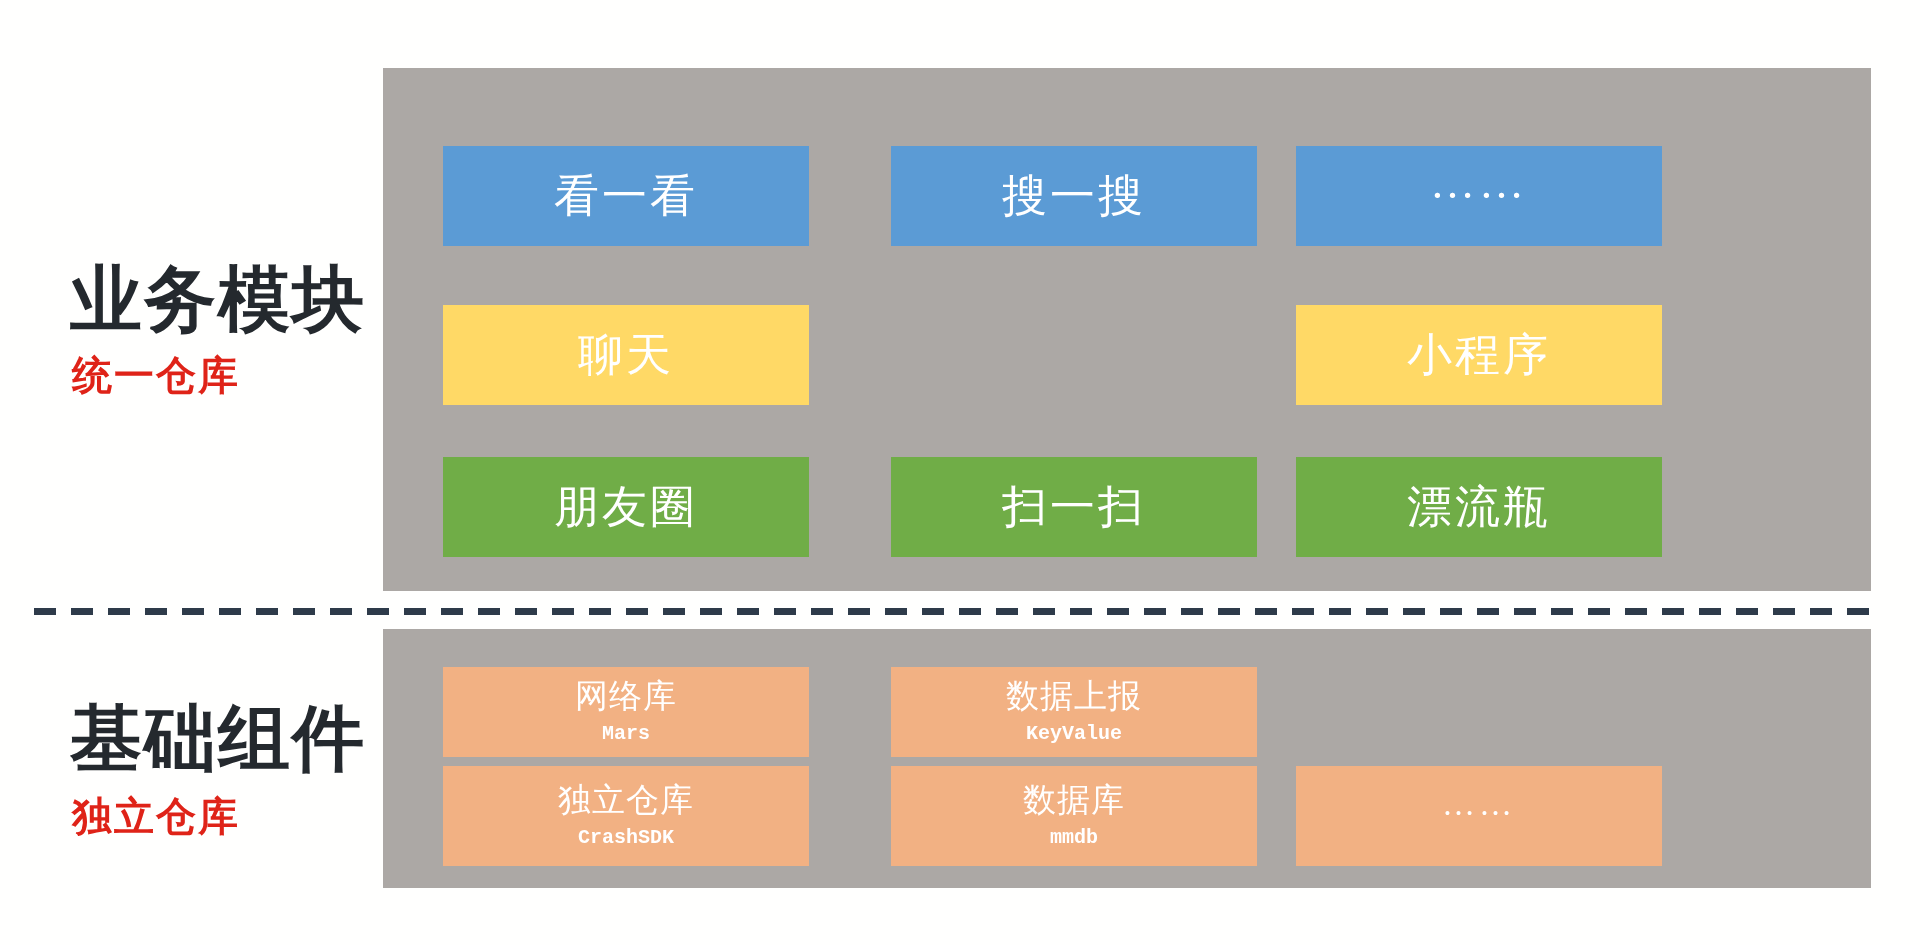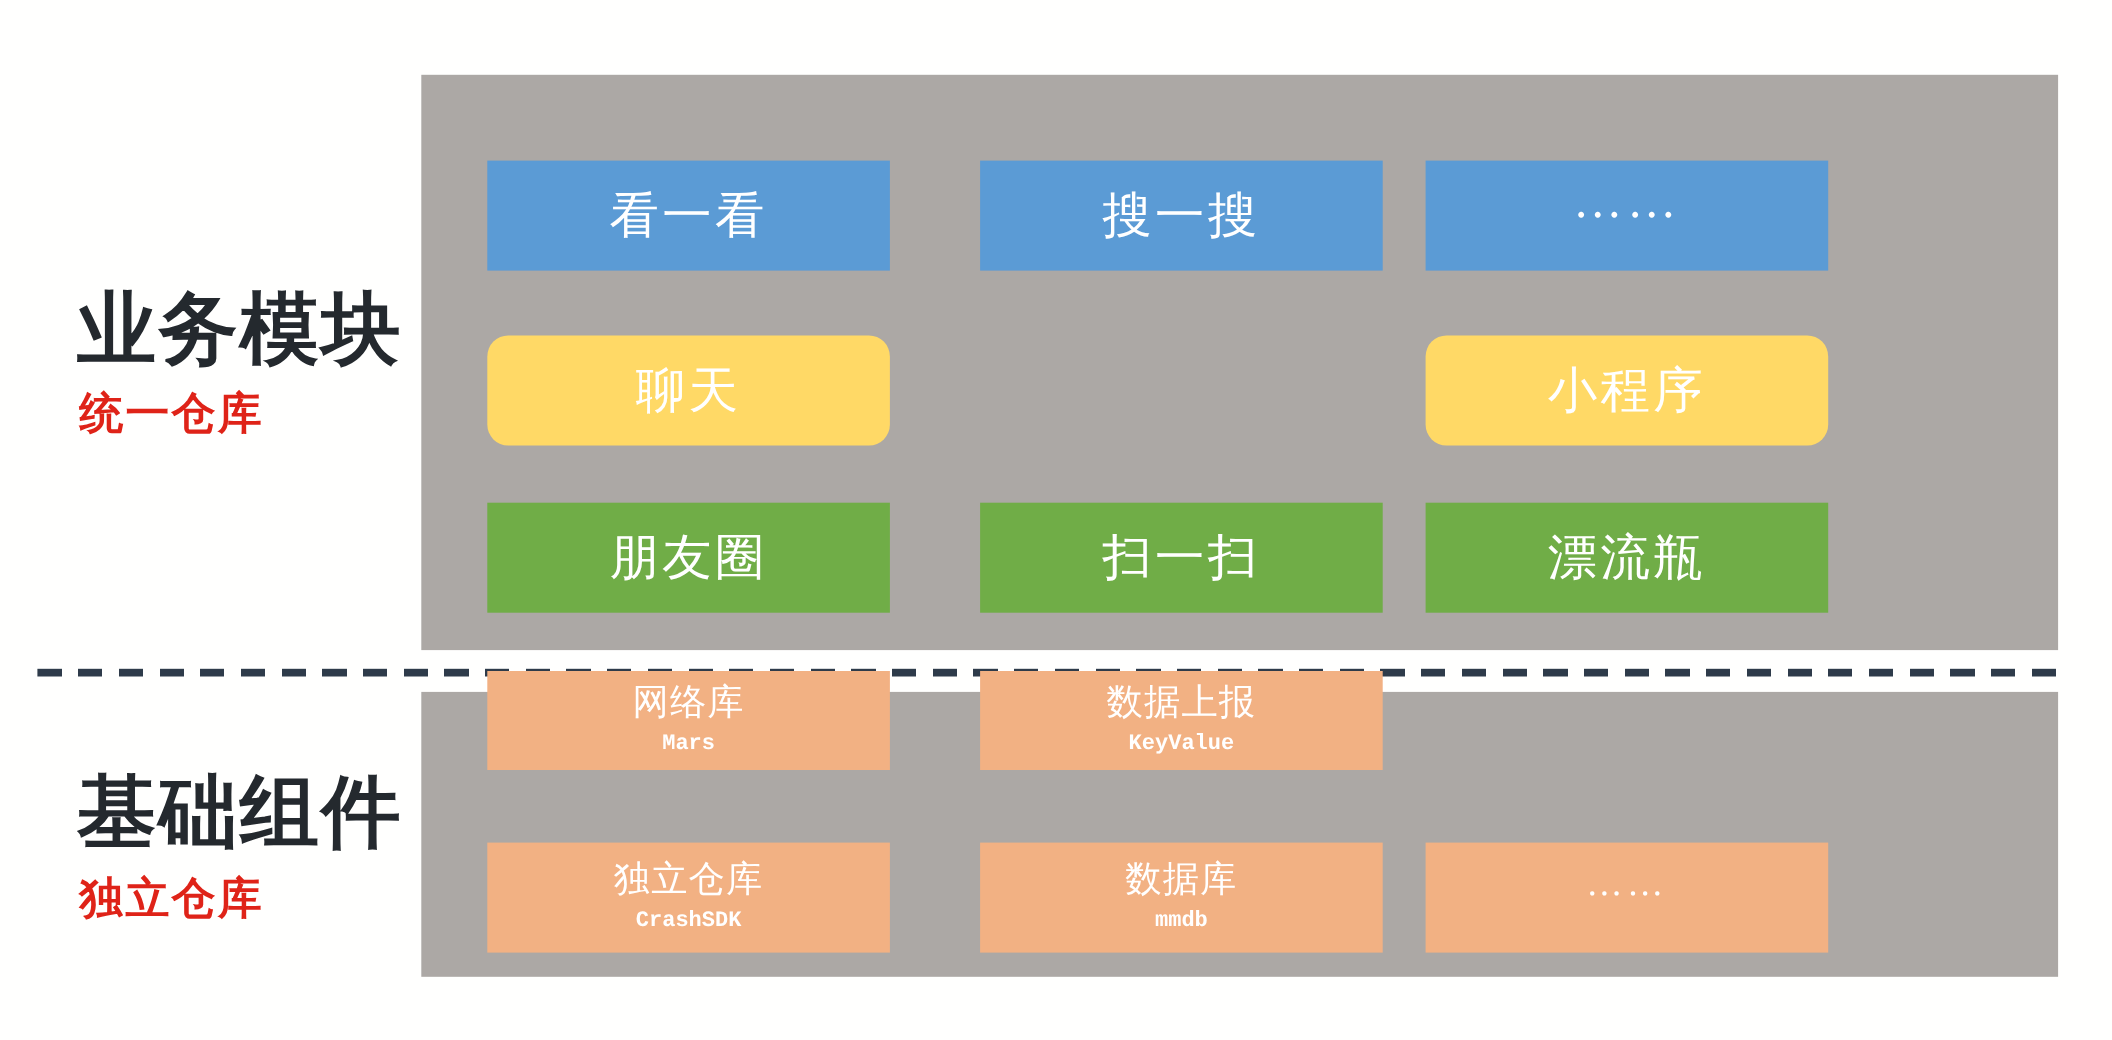--- a/index.html
+++ b/index.html
@@ -66,23 +66,23 @@
     flex-direction: column;
     align-items: center;
     justify-content: center;
     color: var(--box_text, #ffffff);
     text-align: left;
   }
   .c1 { left: 443px; }
   .c2 { left: 877px; margin-left: 14px; }
   .c3 { left: 1296px; }
   .r1 { top: 146px; }
-  .r2 { top: 305px; border-radius: 19px; }
+  .r2 { top: 305px; }
   .r3 { top: 457px; }
-  .br1 { top: 610px; height: 90px; }
+  .br1 { top: 667px; height: 90px; }
   .br2 { top: 766px; }
 
   .bg-blue   { background: var(--blue,   #5b9bd5); }
   .bg-yellow { background: var(--yellow, #ffd966); }
   .bg-green  { background: var(--green,  #70ad47); }
   .bg-orange { background: var(--orange, #f2b183); }
 
   .box-label {
     font-size: 45px;
     line-height: 1;

